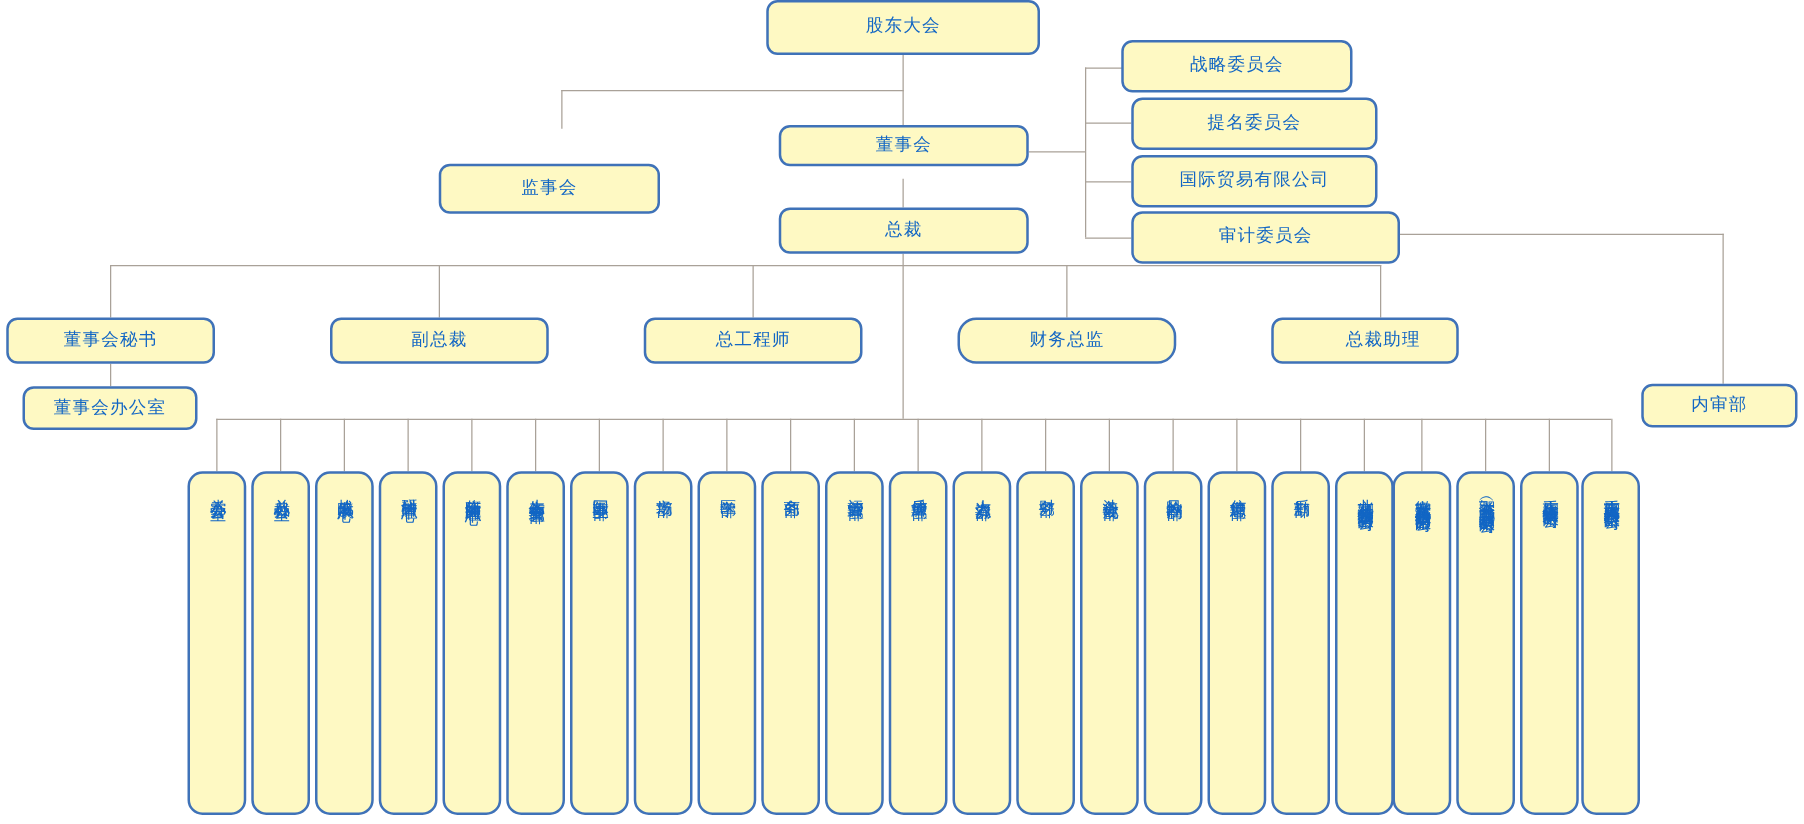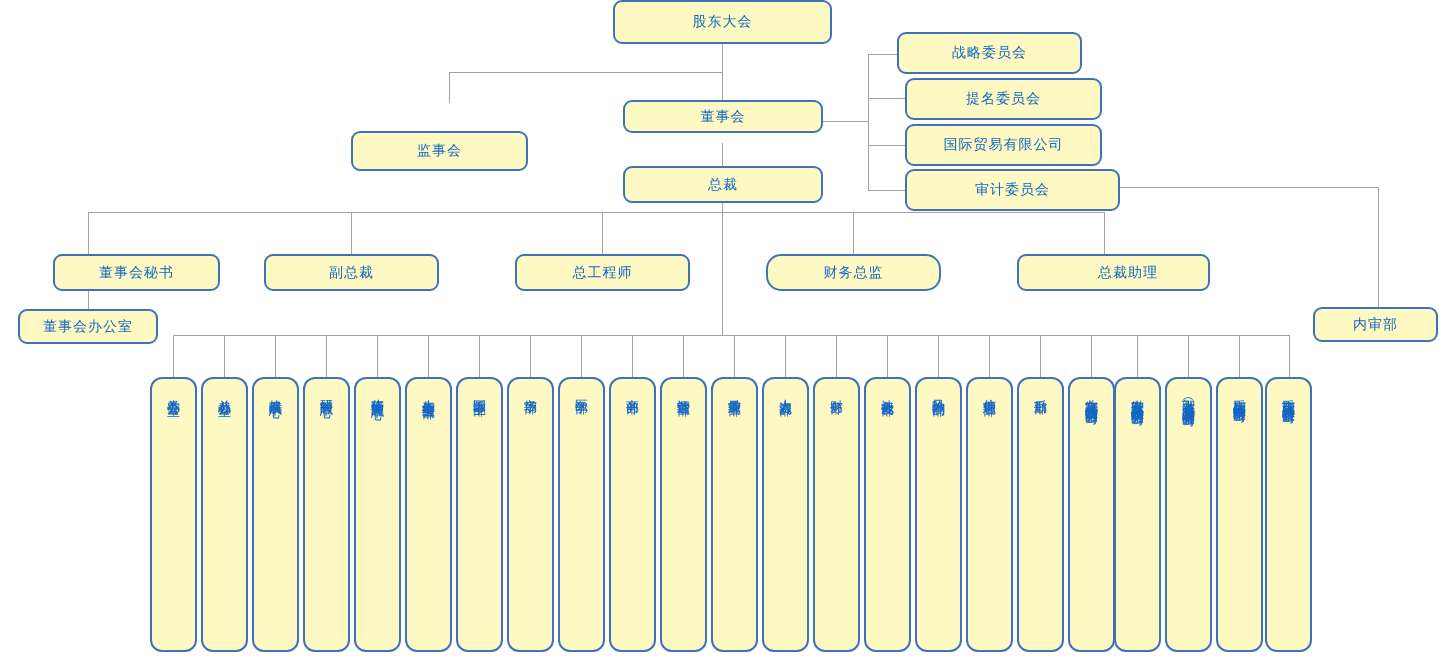--- a/index.html
+++ b/index.html
@@ -142,33 +142,33 @@
   <div class="node h-node" style="left:905px; top:78px; width:197px; height:42px;">
     <span class="lbl">提名委员会</span>
   </div>
   <div class="node h-node" style="left:905px; top:124px; width:197px; height:42px;">
     <span class="lbl">国际贸易有限公司</span>
   </div>
   <div class="node h-node" style="left:905px; top:169px; width:215px; height:42px;">
     <span class="lbl">审计委员会</span>
   </div>
 
-  <div class="node h-node" style="left:5px; top:254px; width:167px; height:37px;margin-left:48px;">
+  <div class="node h-node" style="left:5px; top:254px; width:167px; height:37px;">
     <span class="lbl">董事会秘书</span>
   </div>
   <div class="node h-node" style="left:264px; top:254px; width:175px; height:37px;">
     <span class="lbl">副总裁</span>
   </div>
   <div class="node h-node" style="left:515px; top:254px; width:175px; height:37px;">
     <span class="lbl">总工程师</span>
   </div>
   <div class="node h-node" style="left:766px; top:254px; width:175px; height:37px;border-radius:15px;">
     <span class="lbl">财务总监</span>
   </div>
-  <div class="node h-node" style="left:1017px; top:254px; width:193px; height:37px;padding-left:29px;">
+  <div class="node h-node" style="left:1017px; top:254px; width:150px; height:37px;padding-left:29px;">
     <span class="lbl">总裁助理</span>
   </div>
 
   <div class="node h-node" style="left:18px; top:309px; width:140px; height:35px;">
     <span class="lbl">董事会办公室</span>
   </div>
 
   <div class="node h-node" style="left:1313px; top:307px; width:125px; height:35px;">
     <span class="lbl">内审部</span>
   </div>

